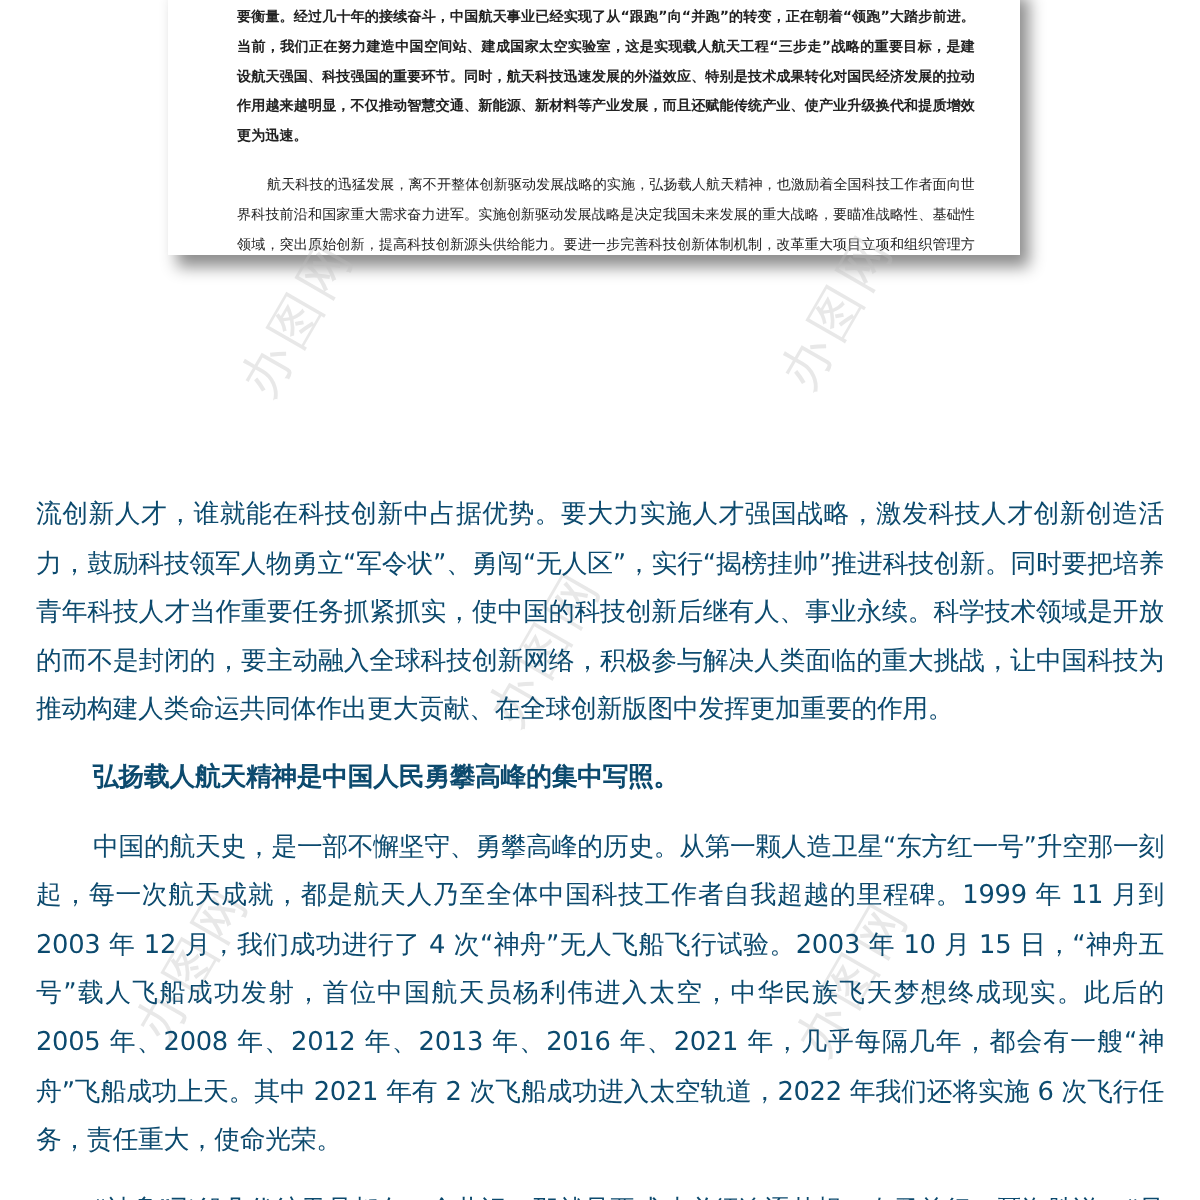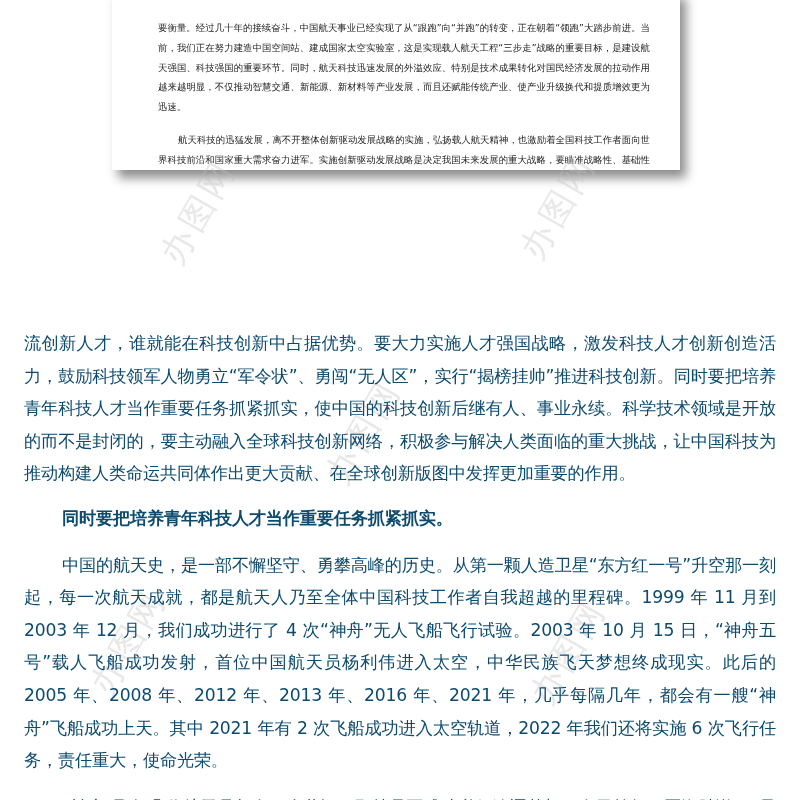--- a/index.html
+++ b/index.html
@@ -32,21 +32,21 @@
     margin: 0;
     font-size: 9.4px;
     line-height: 19.8px;
     color: #222;
     text-align: justify;
     letter-spacing: 0.05px;
   }
   .preview-card p.indent {
     text-indent: 20px;
   }
-  .preview-card .p1 { margin-top: 28px; }
+  .preview-card .p1 { margin-top: 12px; font-weight: bold; }
   .preview-card .p2 { margin-top: 13px; }
 
   
   .main {
     position: absolute;
     left: 24px;
     top: 327px;
     width: 752px;
   }
   .main p {
@@ -90,16 +90,16 @@
 </div>
 
 <div class="watermark" style="left:150px; top:250px;">办图网</div>
 <div class="watermark" style="left:510px; top:245px;">办图网</div>
 <div class="watermark" style="left:315px; top:470px;">办图网</div>
 <div class="watermark" style="left:80px; top:680px;">办图网</div>
 <div class="watermark" style="left:520px; top:690px;">办图网</div>
 
 <div class="main">
   <p>流创新人才，谁就能在科技创新中占据优势。要大力实施人才强国战略，激发科技人才创新创造活力，鼓励科技领军人物勇立“军令状”、勇闯“无人区”，实行“揭榜挂帅”推进科技创新。同时要把培养青年科技人才当作重要任务抓紧抓实，使中国的科技创新后继有人、事业永续。科学技术领域是开放的而不是封闭的，要主动融入全球科技创新网络，积极参与解决人类面临的重大挑战，让中国科技为推动构建人类命运共同体作出更大贡献、在全球创新版图中发挥更加重要的作用。</p>
-  <p class="heading">同时要把培养青年科技人才当作重要任务抓紧抓实。</p>
+  <p class="heading">弘扬载人航天精神是中国人民勇攀高峰的集中写照。</p>
   <p class="indent">中国的航天史，是一部不懈坚守、勇攀高峰的历史。从第一颗人造卫星“东方红一号”升空那一刻起，每一次航天成就，都是航天人乃至全体中国科技工作者自我超越的里程碑。1999 年 11 月到 2003 年 12 月，我们成功进行了 4 次“神舟”无人飞船飞行试验。2003 年 10 月 15 日，“神舟五号”载人飞船成功发射，首位中国航天员杨利伟进入太空，中华民族飞天梦想终成现实。此后的 2005 年、2008 年、2012 年、2013 年、2016 年、2021 年，几乎每隔几年，都会有一艘“神舟”飞船成功上天。其中 2021 年有 2 次飞船成功进入太空轨道，2022 年我们还将实施 6 次飞行任务，责任重大，使命光荣。</p>
   <p class="indent gap">“神舟”飞船几代航天员都有一个共识，那就是要成功必须追逐梦想、奋勇前行。聂海胜说：“只要国家和人民需要，我就会勇往直前。”景海鹏说：“没有梦想，灵魂就会失重。”刘旺说：“只要坚持终有收获。”张晓光说：“成功不仅属于胜利者，更属于从不放弃的人。”汤洪波说：“我一直不断学习、学习、学习。”……他们朴实而真诚的话</p>
 </div>
 
 </body></html>

